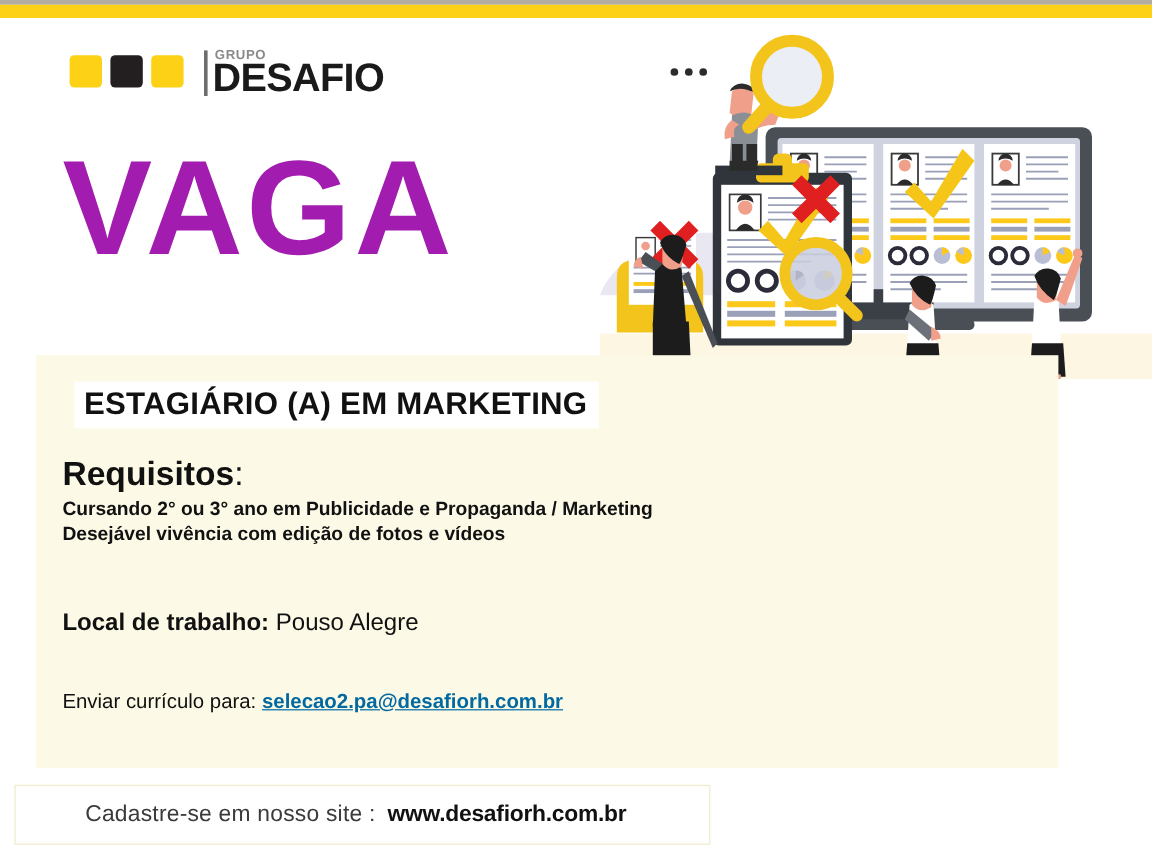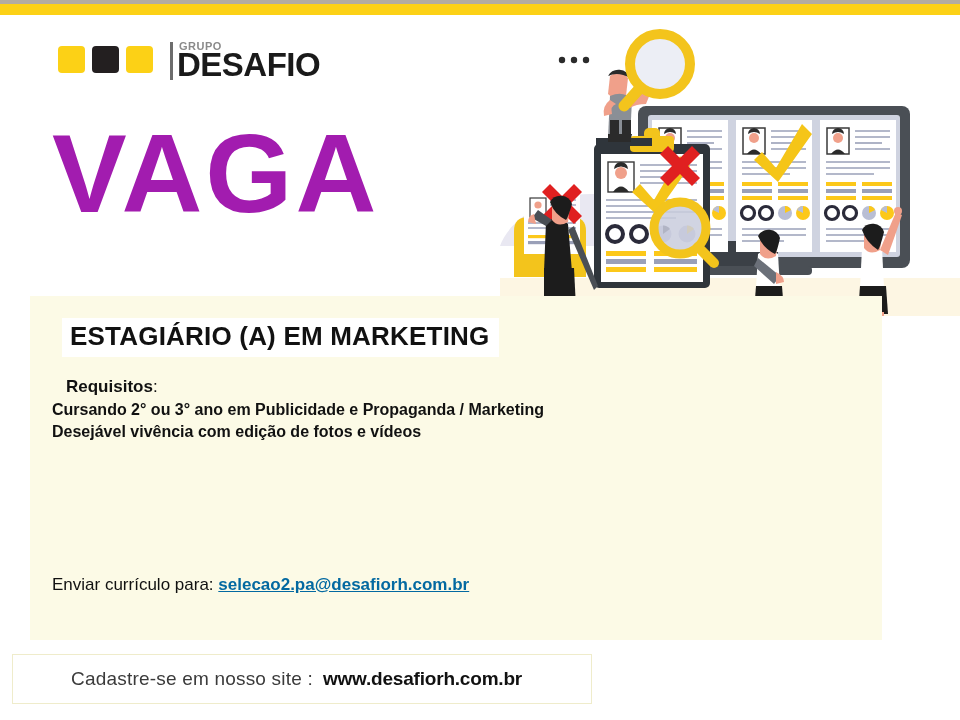--- a/index.html
+++ b/index.html
@@ -109,24 +109,23 @@
     letter-spacing: 0.2px;
     white-space: nowrap;
   }
   .body-text {
     position: absolute;
     left: 22px; top: 80px;
     width: 880px;
     color: #111111;
   }
   .req-label {
-    font-size: 17px;
+    font-size: 28px;
     font-weight: 700;
     line-height: 1.35;
-    margin-left: 14px;
   }
   .req-colon { font-weight: 400; }
   .req-line {
     font-size: 16px;
     font-weight: 700;
     line-height: 1.35;
     white-space: nowrap;
   }
   .local {
     position: absolute;
@@ -450,20 +449,21 @@
     <div class="title-band">
       <div class="title-text">ESTAGIÁRIO (A) EM MARKETING</div>
     </div>
 
     <div class="body-text">
       <div class="req-label"><span>Requisitos</span><span class="req-colon">:</span></div>
       <div class="req-line">Cursando 2° ou 3° ano em Publicidade e Propaganda / Marketing</div>
       <div class="req-line">Desejável vivência com edição de fotos e vídeos</div>
     </div>
 
+    <div class="local"><b>Local de trabalho:</b> <span>Pouso Alegre</span></div>
 
     <div class="send"><span>Enviar currículo para:</span> <a class="email" href="#">selecao2.pa@desafiorh.com.br</a></div>
 
   </div>
 
   <div class="footer">
     <div class="footer-inner"><span>Cadastre-se em nosso site :</span><span class="footer-site">www.desafiorh.com.br</span></div>
   </div>
 
 </div>

